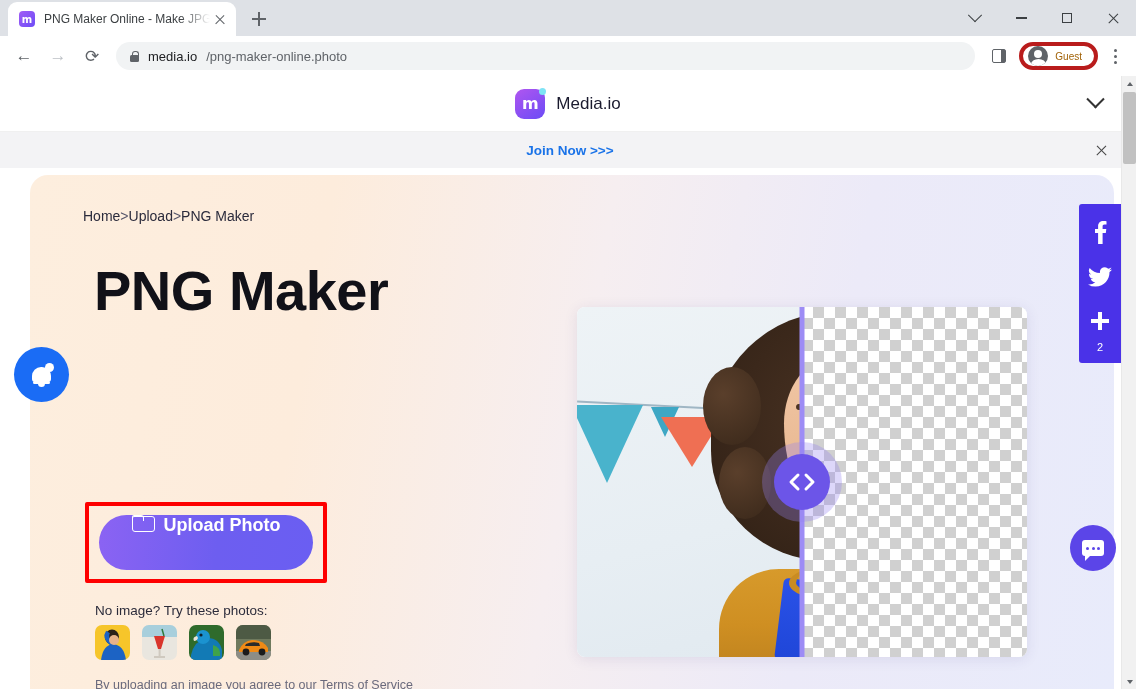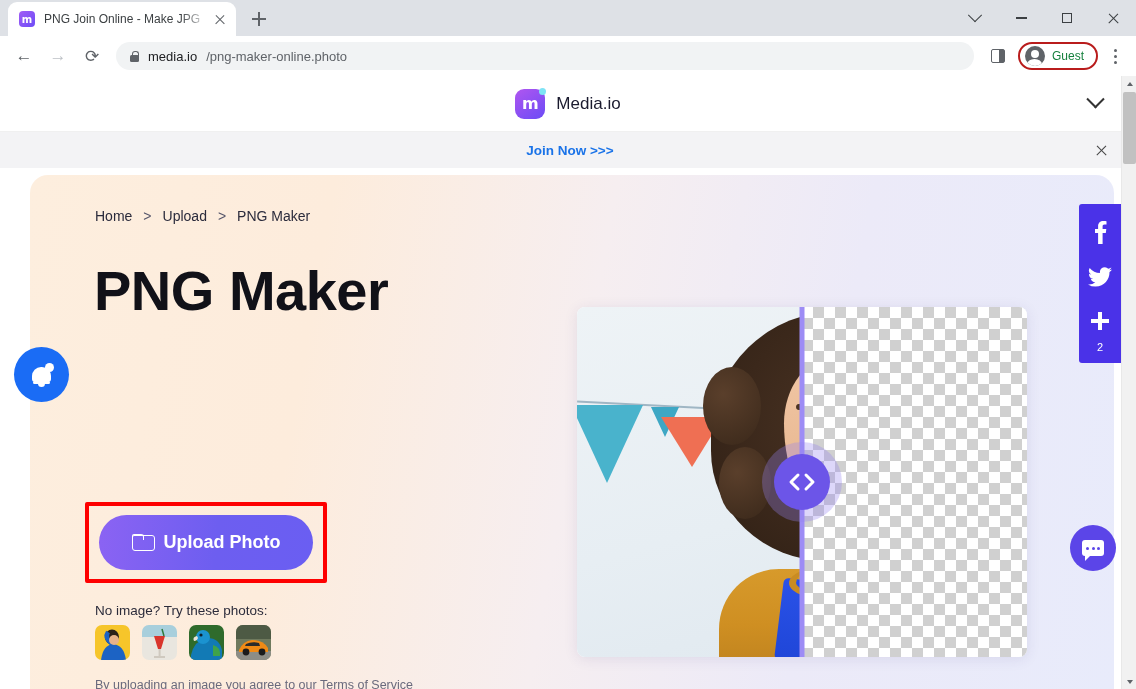--- a/index.html
+++ b/index.html
@@ -97,23 +97,23 @@
     border:1.6px solid #5f6368; border-bottom:none; border-radius:3px 3px 0 0;
   }
   .url-host { color: #202124; }
   .url-path { color: #5f6368; }
   .tb-right { display:flex; align-items:center; gap: 4px; }
   .sidepanel-icon { width:14px; height:14px; border:1.6px solid #5f6368; border-radius:2px;
                     position: relative; }
   .sidepanel-icon::after { content:""; position:absolute; right:0px; top:0px; bottom:0px;
                            width:4.5px; background:#5f6368; }
   .profile-chip {
-    height: 28px; border: 2px solid #b91c1c; border-radius: 14px;
+    height: 28px; border: 4px solid #b91c1c; border-radius: 14px;
     display:flex; align-items:center; gap:7px; padding: 0 12px 0 5px;
-    font-size: 12px; color: #15803d;
+    font-size: 10px; color: #a16207;
   }
   .avatar-circle {
     width:20px; height:20px; border-radius:50%; background:#5f6368; position: relative;
     overflow:hidden;
   }
   .avatar-circle::before {
     content:""; position:absolute; left:6px; top:3.5px; width:8px; height:8px;
     border-radius:50%; background:#fff;
   }
   .avatar-circle::after {
@@ -183,41 +183,41 @@
   .promo-close::after  { transform: rotate(-45deg); }
 
   
   .hero {
     position: relative; margin: 7px 22px 0 30px; height: 520px;
     border-radius: 18px 18px 0 0;
     background: linear-gradient(100deg,#fdeede 0%,#fdecdc 26%,#f6eef0 50%,#eceaf8 72%,#e8ebfb 100%);
     overflow: hidden;
   }
   .breadcrumb {
-    position:absolute; left: 65px; top: 33px; font-size: 14px; color:#2b2b3c;
-    display:flex; align-items:center; gap:11px;
+    position:absolute; left: 53px; top: 33px; font-size: 14px; color:#2b2b3c;
+    display:flex; align-items:center; 
   }
   .breadcrumb .sep { color:#55556a; }
   .hero-title {
     position:absolute; left: 64px; top: 83px;
     font-size: 56px; font-weight: bold; color:#111118; letter-spacing:-0.5px;
   }
   .hero-sub {
     position:absolute; left: 65px; top: 190px; width: 455px;
     font-size: 19.5px; line-height: 33px; color:#21212e;
   }
   .upload-wrap {
     position: absolute; left: 55px; top: 327px;
     border: 4px solid #fe0000; padding: 9px 10px; border-radius: 2px;
   }
   .upload-btn {
     width: 214px; height: 55px; border-radius: 28px; border:none;
     background: linear-gradient(95deg,#8b63f3,#6d5ef0 55%,#6a5ef2);
     color:#fff; font-size: 18px; font-weight: bold;
-    display:flex; align-items:center; justify-content:center; gap:11px;
+    display:flex; align-items:flex-start; justify-content:center; gap:11px;
     cursor:pointer;
   }
   .folder-icon { width: 21px; height: 17px; position: relative; flex:0 0 21px; }
   .folder-icon::before {
     content:""; position:absolute; left:0; bottom:0; width:21px; height:14px;
     border:1.9px solid #fff; border-radius:2px 3px 3px 3px;
   }
   .folder-icon::after {
     content:""; position:absolute; left:0; top:0px; width:10px; height:5px;
     border:1.9px solid #fff; border-bottom:none; border-radius:2px 3px 0 0;
@@ -387,21 +387,21 @@
   .chat-bubble i { width:3px; height:3px; border-radius:50%; background:#5b45e8; display:block; }
 </style>
 </head>
 <body>
 
 <div class="browser">
 
   <div class="titlebar">
     <div class="tab">
       <div class="tab-favicon">m</div>
-      <div class="tab-title">PNG Join Online - Make JPG</div>
+      <div class="tab-title">PNG Maker Online - Make JPG</div>
       <div class="tab-close"></div>
     </div>
     <div class="newtab"></div>
 
     <div class="wincontrols">
       <div class="wc">
           <div class="wc-chev"></div>
         </div>
       <div class="wc">
           <div class="wc-min"></div>

